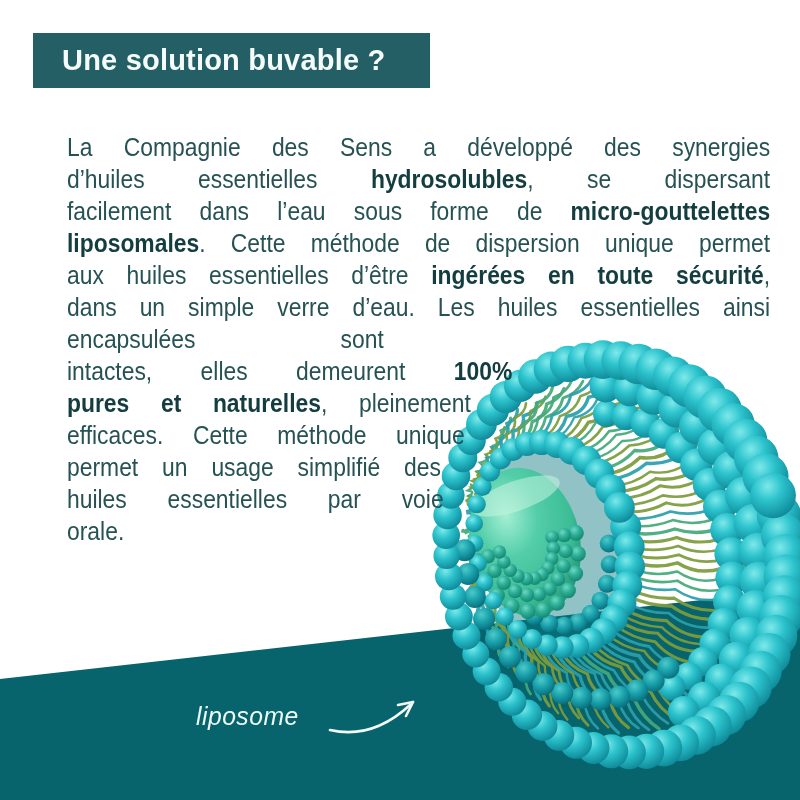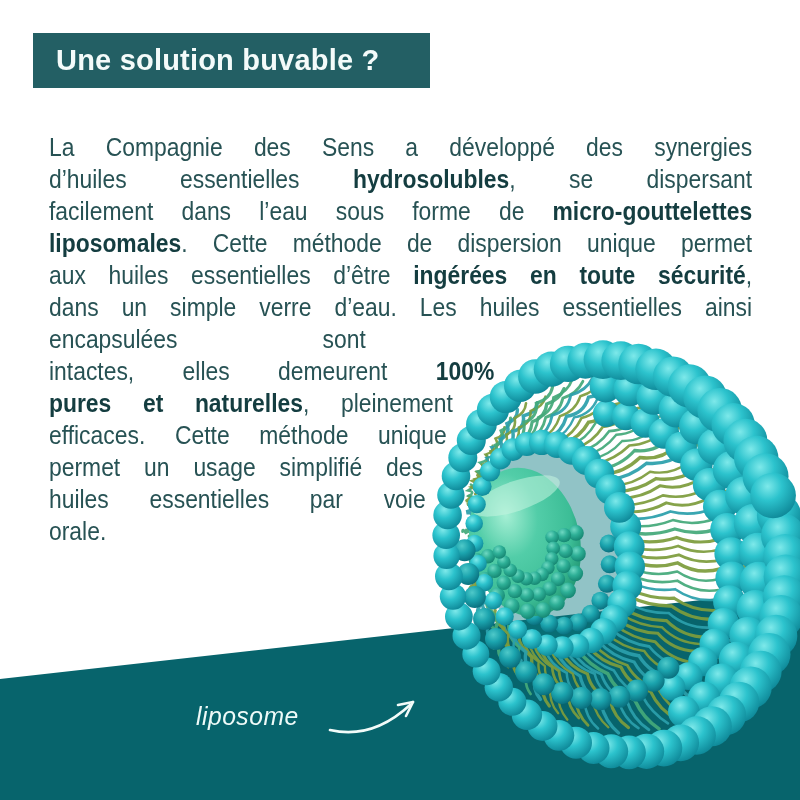--- a/index.html
+++ b/index.html
@@ -10,27 +10,27 @@
   }
   
   .diagonal{
     position:absolute; left:0; top:0; width:800px; height:800px;
     clip-path:polygon(0 679px, 800px 589px, 800px 800px, 0 800px);
     z-index:1;
   }
   
   .banner{
     position:absolute; left:33px; top:33px; width:397px; height:55px;
-    box-sizing:border-box; padding-left:23px;
+    box-sizing:border-box; padding-left:29px;
     font-size:29px; font-weight:700; line-height:55px;
     letter-spacing:0.2px; z-index:3;
   }
   
   .body{
-    position:absolute; left:49px; top:131px; width:703px; z-index:3;
+    position:absolute; left:67px; top:131px; width:703px; z-index:3;
   }
   .bl{
     height:32px; line-height:32px; overflow:hidden;
     font-size:26px; letter-spacing:0;
     text-align:justify; text-align-last:justify;
     transform:scaleX(0.88); transform-origin:0 0;
     width:799px; white-space:normal;
   }
   .bl.last{ text-align-last:left; }
   .bl .b{ font-weight:700; }

